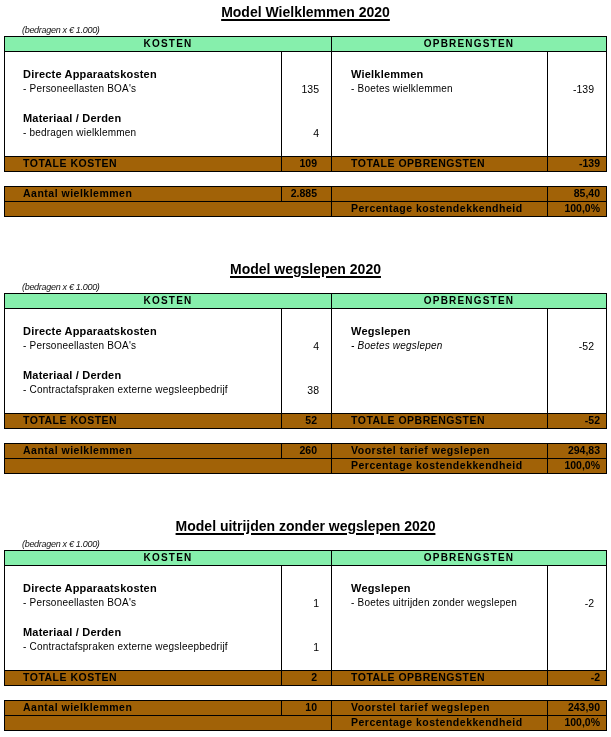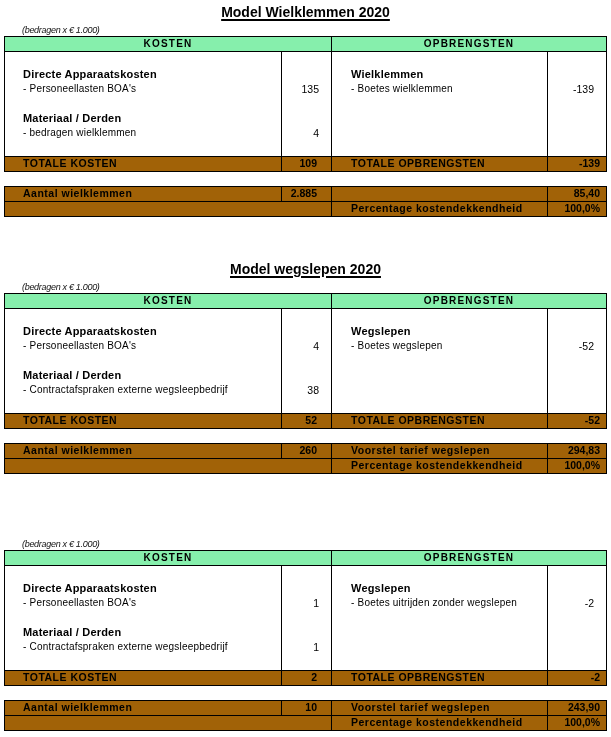--- a/index.html
+++ b/index.html
@@ -96,21 +96,21 @@
 
     <div class="grp-title" style="left:23px;top:68px;">Directe Apparaatskosten</div>
     <div class="grp-item" style="left:23px;top:83px;">- Personeellasten BOA's</div>
     <div class="val" style="left:282px;width:37px;top:83px;">4</div>
 
     <div class="grp-title" style="left:23px;top:112px;">Materiaal / Derden</div>
     <div class="grp-item" style="left:23px;top:127px;">- Contractafspraken externe wegsleepbedrijf</div>
     <div class="val" style="left:282px;width:37px;top:127px;">38</div>
 
     <div class="grp-title" style="left:351px;top:68px;">Wegslepen</div>
-    <div class="grp-item" style="left:351px;top:83px;">- Boetes wegslepen</div>
+    <div class="grp-item" style="left:351px;top:83px;font-style:italic;">- Boetes wegslepen</div>
     <div class="val" style="left:548px;width:46px;top:83px;">-52</div>
 
     <div class="row" style="left:4px;top:156px;width:603px;height:16px;">
       <span class="lbl" style="padding-left:18px;">TOTALE KOSTEN</span>
       <span class="num" style="left:277px;width:41px;">52</span>
       <span class="lbl" style="left:327px;padding-left:19px;">TOTALE OPBRENGSTEN</span>
       <span class="num" style="left:543px;width:58px;">-52</span>
       <div class="vdiv" style="left:276px;top:0;height:14px;"></div>
       <div class="vdiv" style="left:326px;top:0;height:14px;"></div>
       <div class="vdiv" style="left:542px;top:0;height:14px;"></div>
@@ -124,20 +124,21 @@
       <span class="num" style="left:543px;width:58px;">294,83</span>
       <span class="lbl" style="left:327px;top:15px;padding-left:19px;">Percentage kostendekkendheid</span>
       <span class="num" style="left:543px;top:15px;width:58px;">100,0%</span>
       <div class="vdiv" style="left:276px;top:0;height:14px;"></div>
       <div class="vdiv" style="left:326px;top:0;height:29px;"></div>
       <div class="vdiv" style="left:542px;top:0;height:29px;"></div>
     </div>
   </section>
 
   <section class="model" style="top: 514px;">
+    <div class="title"><span>Model uitrijden zonder wegslepen 2020</span></div>
     <div class="note">(bedragen x € 1.000)</div>
 
     <div class="hdr" style="left:4px;top:36px;width:328px;height:16px;">KOSTEN</div>
     <div class="hdr" style="left:331px;top:36px;width:276px;height:16px;">OPBRENGSTEN</div>
 
     <div class="body-cell" style="left:4px;top:51px;width:278px;height:106px;"></div>
     <div class="body-cell" style="left:281px;top:51px;width:51px;height:106px;"></div>
     <div class="body-cell" style="left:331px;top:51px;width:217px;height:106px;"></div>
     <div class="body-cell" style="left:547px;top:51px;width:60px;height:106px;"></div>
 

